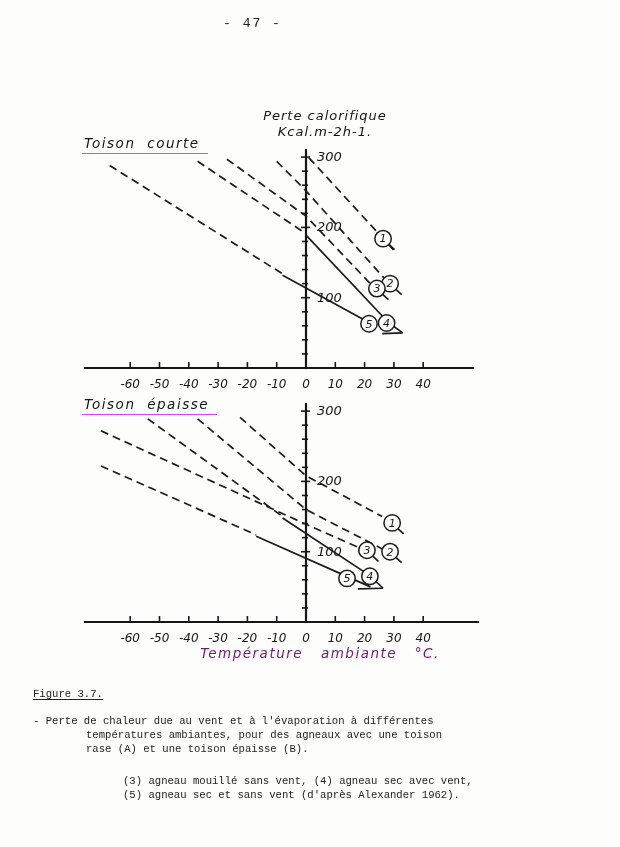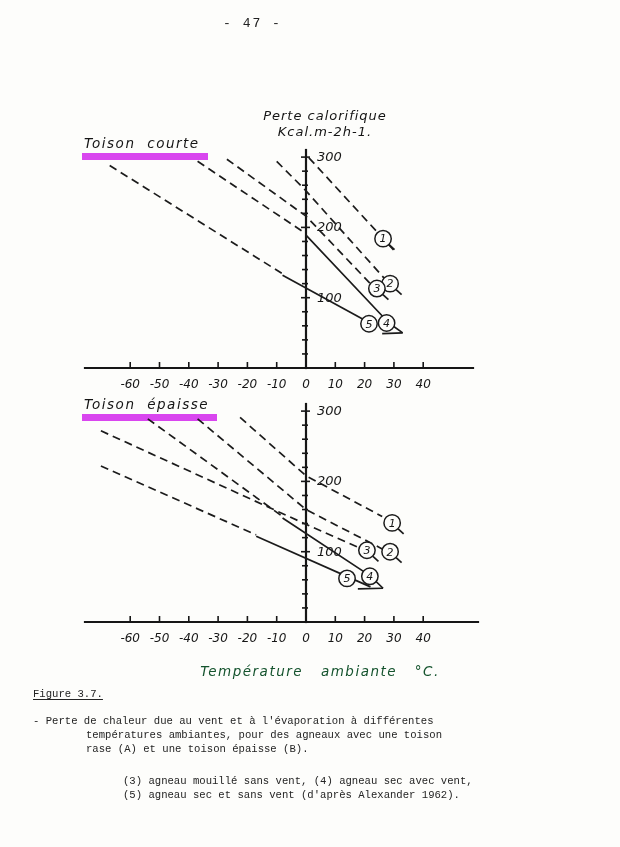--- a/index.html
+++ b/index.html
@@ -14,30 +14,29 @@
   }
   .fig-title{
     position:absolute;left:250px;width:150px;text-align:center;
     font:italic 13px "DejaVu Sans",sans-serif;letter-spacing:1px;color:#141414;
   }
   .t1{top:108px;}
   .t2{top:124px;}
   .panel-label{
     position:absolute;left:82px;
     font:italic 13.5px "DejaVu Sans",sans-serif;letter-spacing:1.5px;word-spacing:6px;
-    color:#141414;border-bottom:7px solid #d946ef;padding:0 8px 2px 2px;
+    color:#141414;border-bottom:1px solid #d946ef;padding:0 8px 2px 2px;
   }
   .pa{top:135px;}
   .pb{top:396px;}
   #charts{position:absolute;left:0;top:0;}
   .x-axis-label{
     position:absolute;left:160px;top:645px;width:320px;text-align:center;
     font:italic 13.5px "DejaVu Sans",sans-serif;letter-spacing:1.5px;word-spacing:12px;
-    color:#14532d;
-    margin-top:18px;
+    color:#701a75;
   }
   .caption{
     position:absolute;left:33px;top:687px;width:560px;
     font:10.6px/14px "Liberation Mono",monospace;color:#242424;
   }
   .cap-row{display:flex;gap:13px;flex-direction:column;}
   .fig-label{text-decoration:underline;text-underline-offset:2px;white-space:nowrap;}
   .cap-indent{margin-left:53px;}
   .legend-block{margin-left:90px;margin-top:18px;}
   

